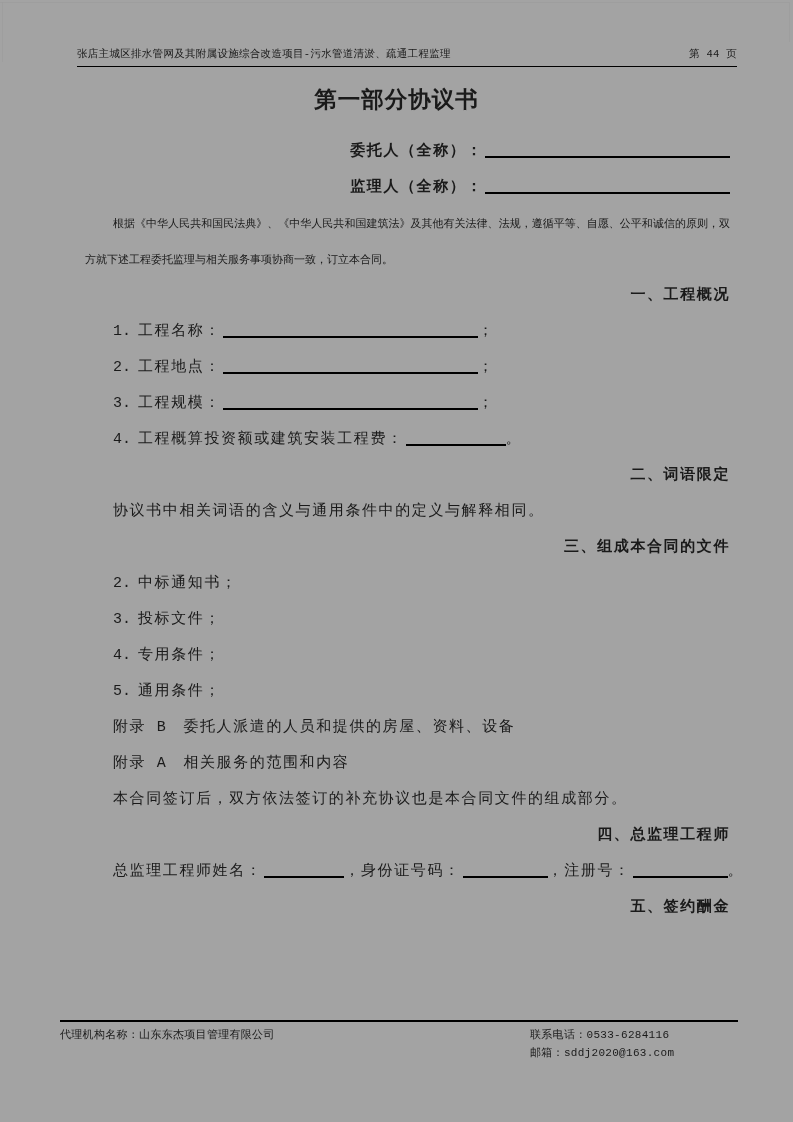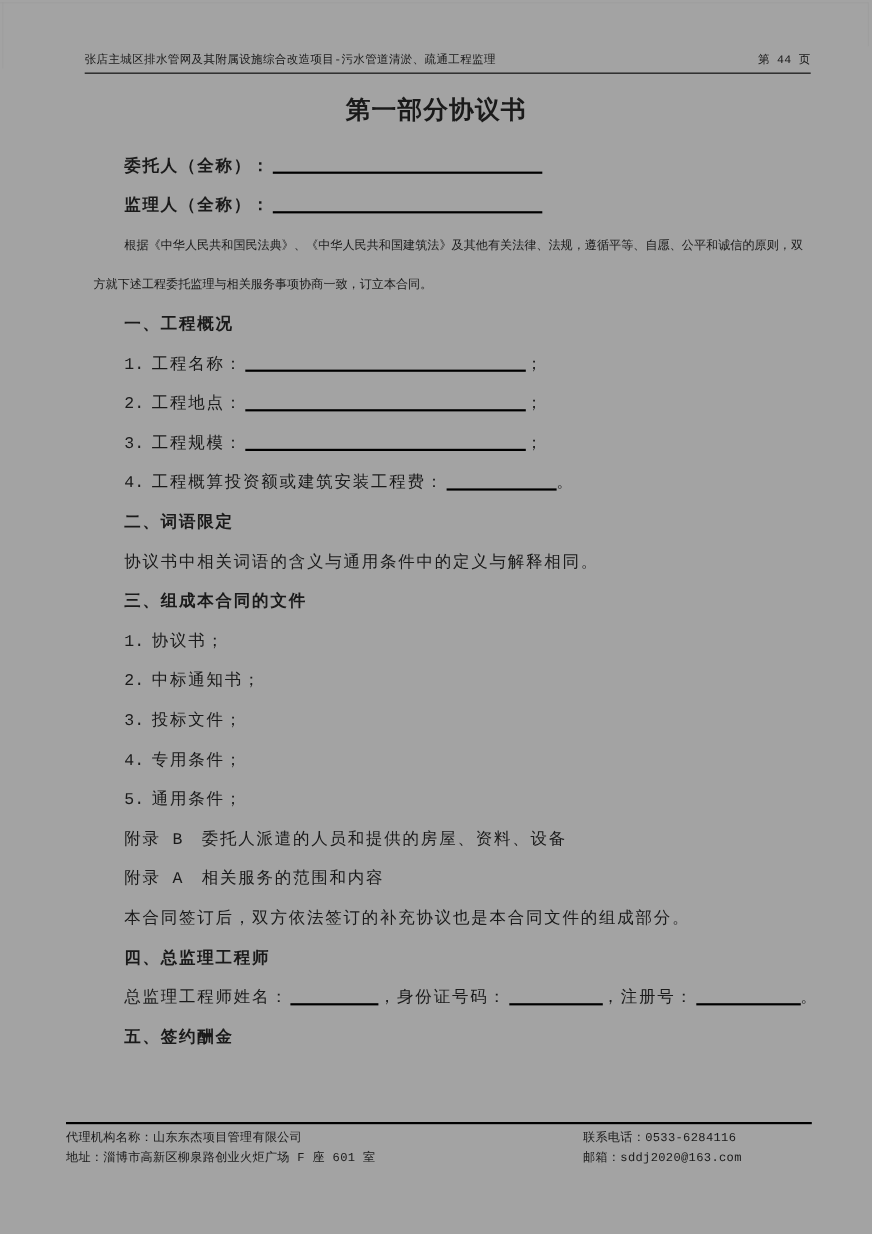--- a/index.html
+++ b/index.html
@@ -32,21 +32,21 @@
     letter-spacing:1px;
   }
   .doc-title .part{}
 
   
   .body{
     position:absolute;top:134px;left:85px;width:645px;
     font-size:15px;letter-spacing:1.6px;
   }
   .row{height:36px;line-height:36px;white-space:nowrap;padding-left:28px;}
-  .row.bold{font-weight:bold;}
+  .row.bold{font-weight:bold;text-align:right;}
   .num{display:inline-block;width:25px;letter-spacing:0;}
   .blank{
     display:inline-block;height:14px;border-bottom:2px solid #000;
     position:relative;top:3px;margin-left:2px;
   }
   .w245{width:245px;}
   .w255{width:255px;}
   .w100{width:100px;}
   .w80{width:80px;}
   .w85{width:85px;}
@@ -109,23 +109,20 @@
     <div class="row">
       <span class="num">4.</span><span>工程概算投资额或建筑安装工程费：</span><span class="blank w100"></span><span>。</span>
     </div>
 
     <div class="row bold">二、词语限定</div>
     <div class="row">协议书中相关词语的含义与通用条件中的定义与解释相同。</div>
 
     <div class="row bold">三、组成本合同的文件</div>
 
     <div class="row">
-      <span class="num">1.</span><span>协议书；</span>
-    </div>
-    <div class="row">
       <span class="num">2.</span><span>中标通知书；</span>
     </div>
     <div class="row">
       <span class="num">3.</span><span>投标文件；</span>
     </div>
     <div class="row">
       <span class="num">4.</span><span>专用条件；</span>
     </div>
     <div class="row">
       <span class="num">5.</span><span>通用条件；</span>
@@ -145,20 +142,19 @@
     <div class="row">
       <span>总监理工程师姓名：</span><span class="blank w80"></span><span>，身份证号码：</span><span class="blank w85"></span><span>，注册号：</span><span class="blank w95"></span><span>。</span>
     </div>
 
     <div class="row bold">五、签约酬金</div>
   </div>
 
   <div class="ftr">
     <div class="col-l">
       <div>代理机构名称：山东东杰项目管理有限公司</div>
-      <div>地址：淄博市高新区柳泉路创业火炬广场 F 座 601 室</div>
     </div>
     <div class="col-r">
       <div>联系电话：0533-6284116</div>
       <div>邮箱：sddj2020@163.com</div>
     </div>
   </div>
 </div>
 
 </body></html>

